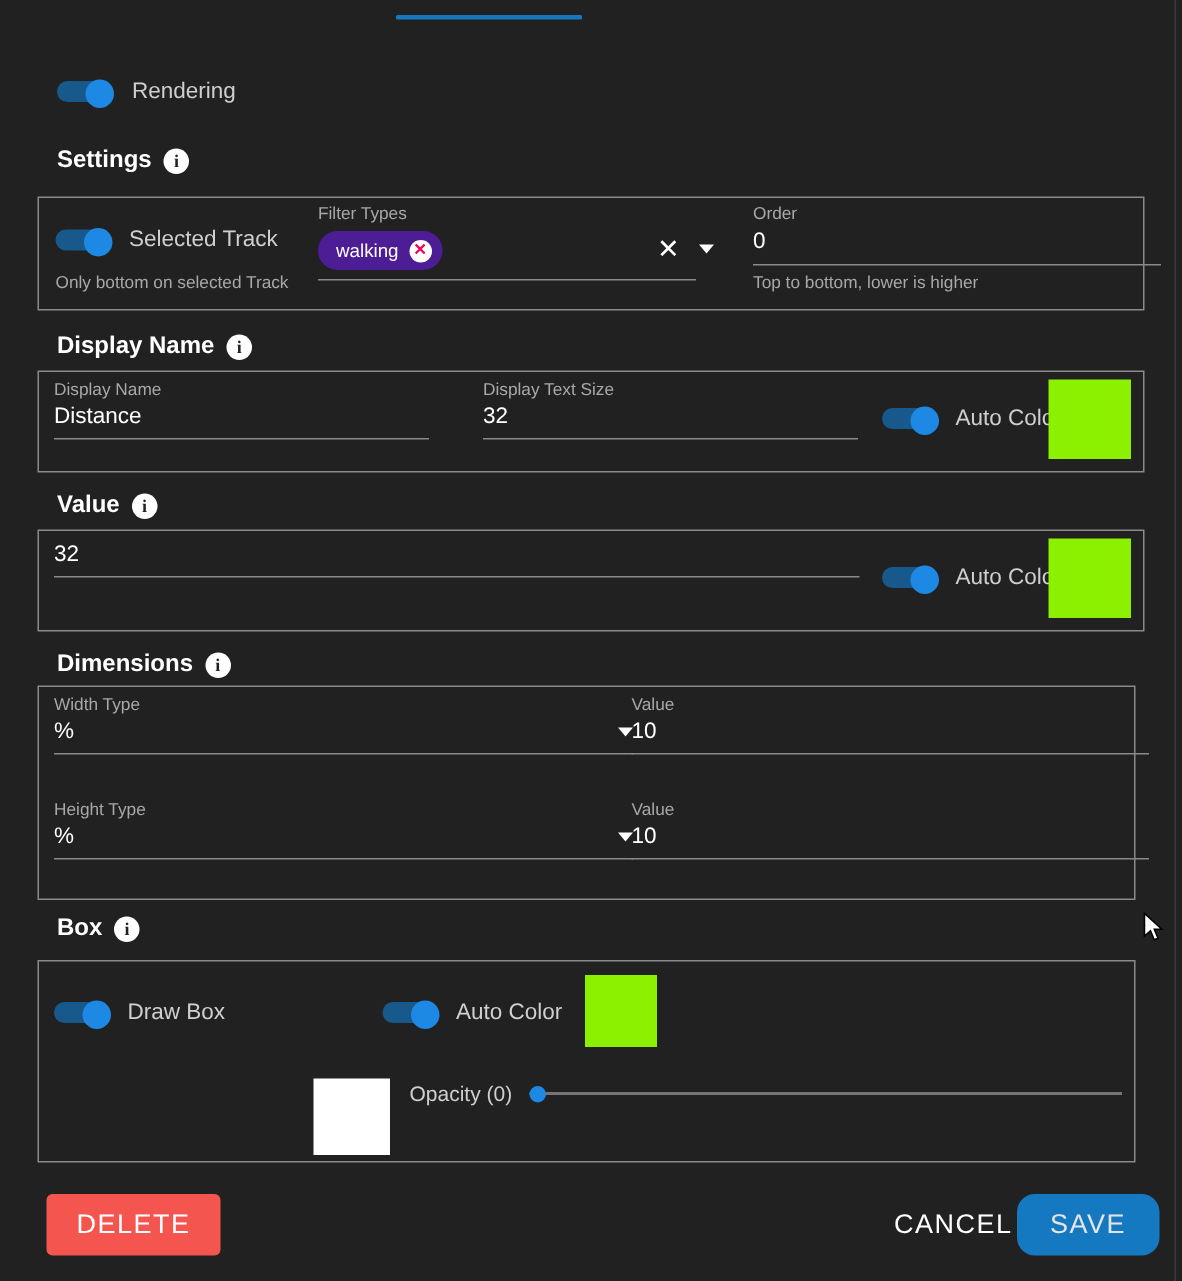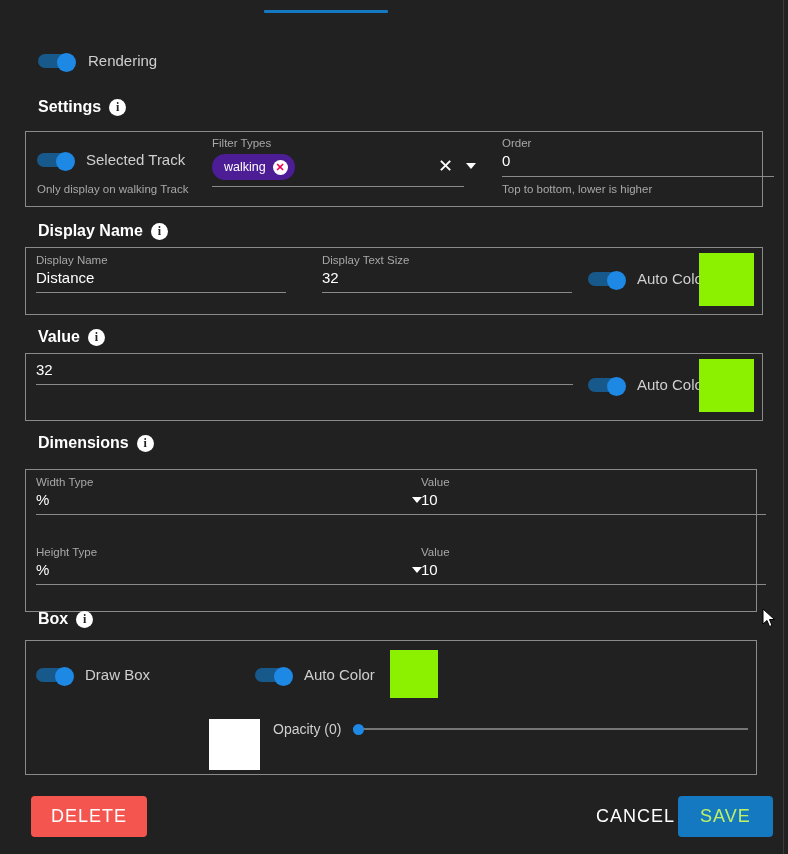--- a/index.html
+++ b/index.html
@@ -86,21 +86,21 @@
   }
 
   
   .btn {
     border:0; border-radius:4px; cursor:pointer;
     font-family:"Liberation Sans", sans-serif; font-size:18px;
     letter-spacing:1px;
   }
   .btn-delete { background:#f4554f; color:#ffffff; padding:10px 20px; }
   .btn-cancel { background:transparent; color:#ffffff; padding:10px 14px; }
-  .btn-save   { background:#1579c1; color:#bef264; padding:10px 22px; }
+  .btn-save   { background:#1579c1; color:#e5e5e5; padding:10px 22px;border-radius:12px; }
 
   
   .scroll-edge {
     position:absolute; right:4px; top:0; width:1px; height:854px; background:#3a3a3a;
   }
 
   
   .cursor { position:absolute; left:762px; top:608px; width:14px; height:20px; }
 </style>
 </head>
@@ -125,21 +125,21 @@
 
 <div class="panel" style="position:absolute;left:25px;top:131px;width:738px;height:76px;">
 
   <div style="position:absolute;left:11px;top:19px;display:flex;align-items:center;gap:11px;">
     <div class="toggle">
       <div class="track"></div>
       <div class="thumb"></div>
     </div>
     <span class="row-label">Selected Track</span>
   </div>
-  <div style="position:absolute;left:11px;top:51px;color:#a8a8a8;font-size:11.5px;">Only display on walking Track</div>
+  <div style="position:absolute;left:11px;top:51px;color:#a8a8a8;font-size:11.5px;">Only bottom on selected Track</div>
 
   <div style="position:absolute;left:186px;top:4px;width:252px;" class="field">
     <div class="flabel">Filter Types</div>
     <div class="funder" style="display:flex;align-items:center;padding:4px 0 6px 0;min-height:36px;">
       <span class="chip">
         <span>walking</span>
         <span class="chip-x">✕</span>
       </span>
     </div>
   </div>
@@ -204,21 +204,21 @@
   </div>
 
   <div class="swatch" id="sw-value" style="position:absolute;left:673px;top:5px;width:55px;height:53px;background:#8cf001;"></div>
 </div>
 
 <div class="section-header" style="position:absolute;left:38px;top:434px;justify-content:center;">
   <span>Dimensions</span>
   <span class="info-icon">i</span>
 </div>
 
-<div class="panel" style="position:absolute;left:25px;top:457px;width:732px;height:143px;margin-top:12px;">
+<div class="panel" style="position:absolute;left:25px;top:457px;width:732px;height:143px;">
 
   <div class="field" style="position:absolute;left:10px;top:5px;width:386px;">
     <div class="flabel">Width Type</div>
     <div class="funder" style="display:flex;align-items:center;justify-content:space-between;padding-bottom:3px;">
       <span class="fvalue">%</span>
       <span class="caret"></span>
     </div>
   </div>
 
   <div class="field" style="position:absolute;left:395px;top:5px;width:345px;">

